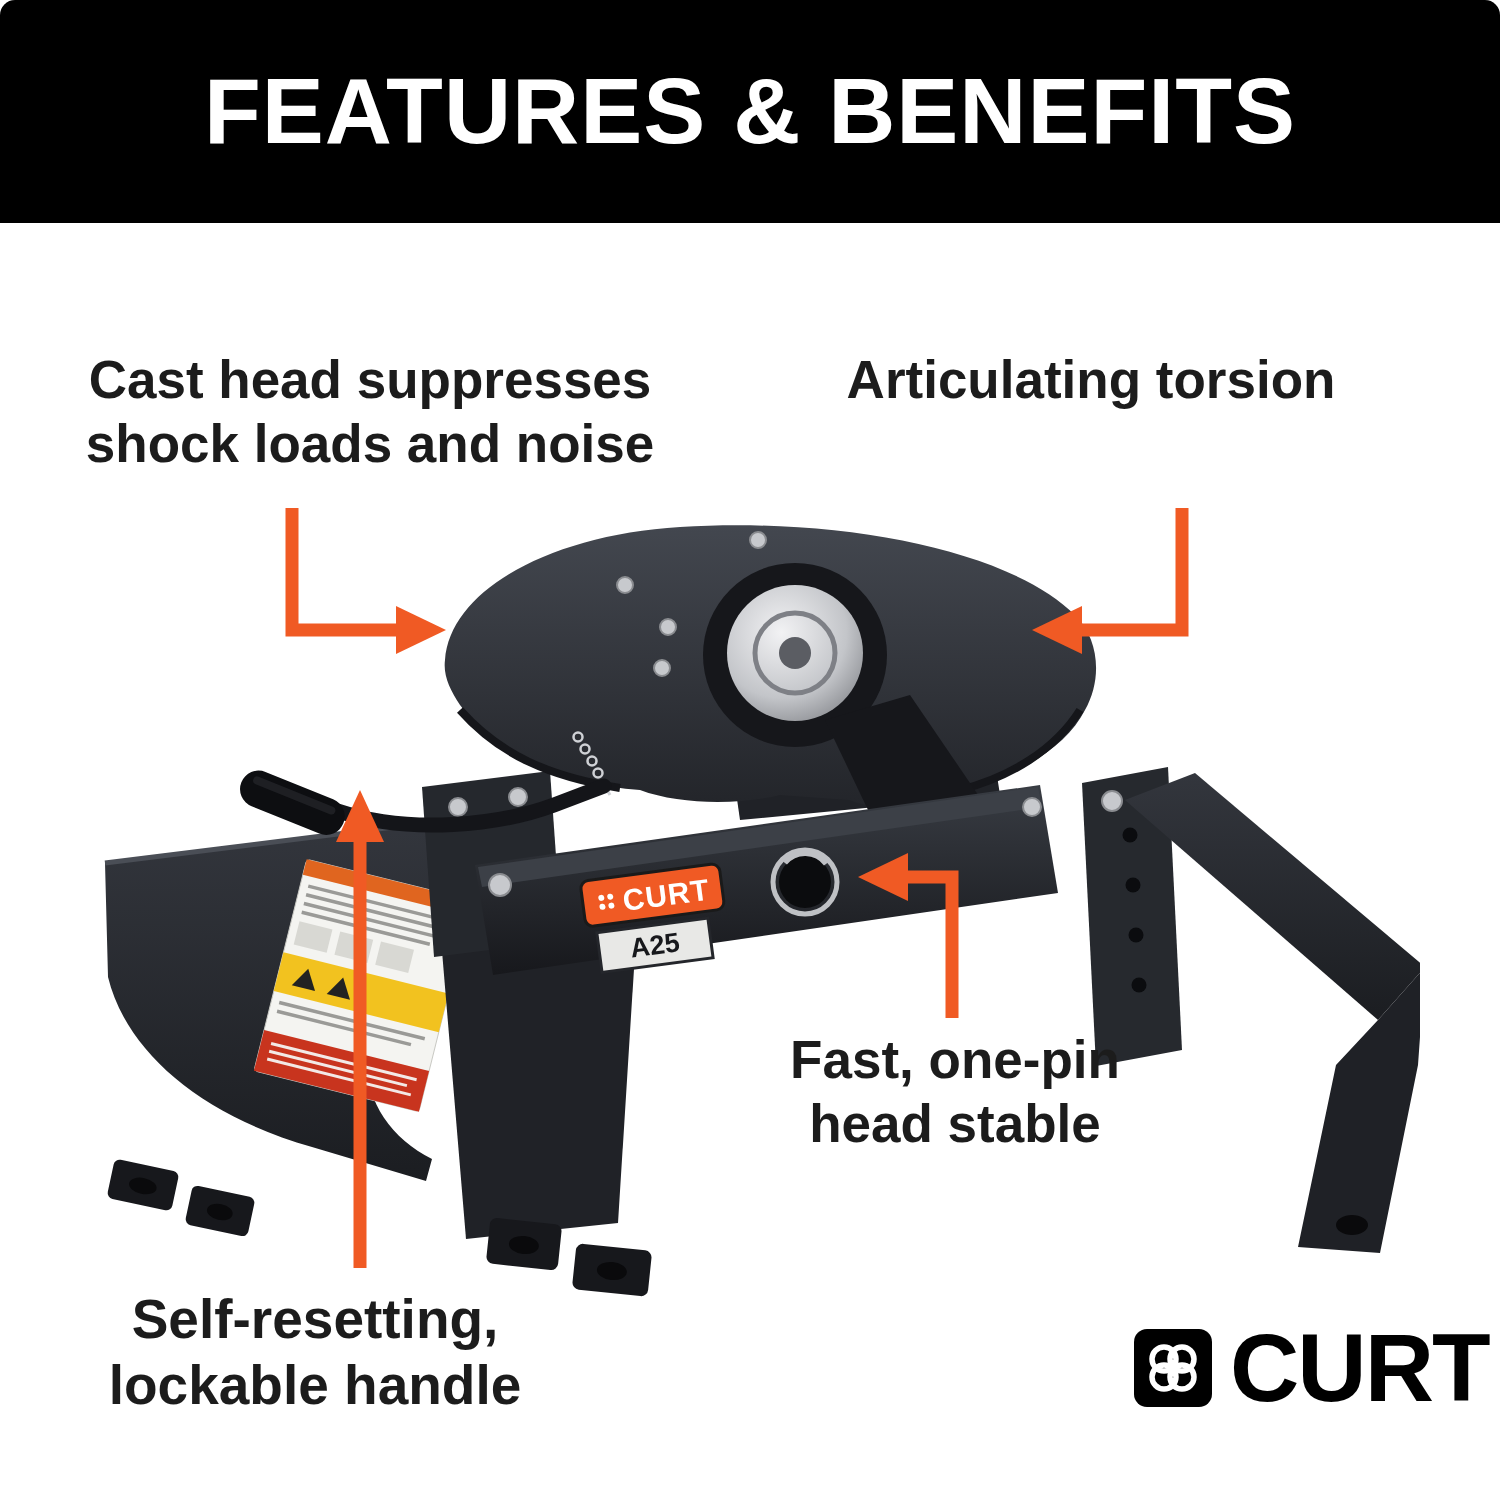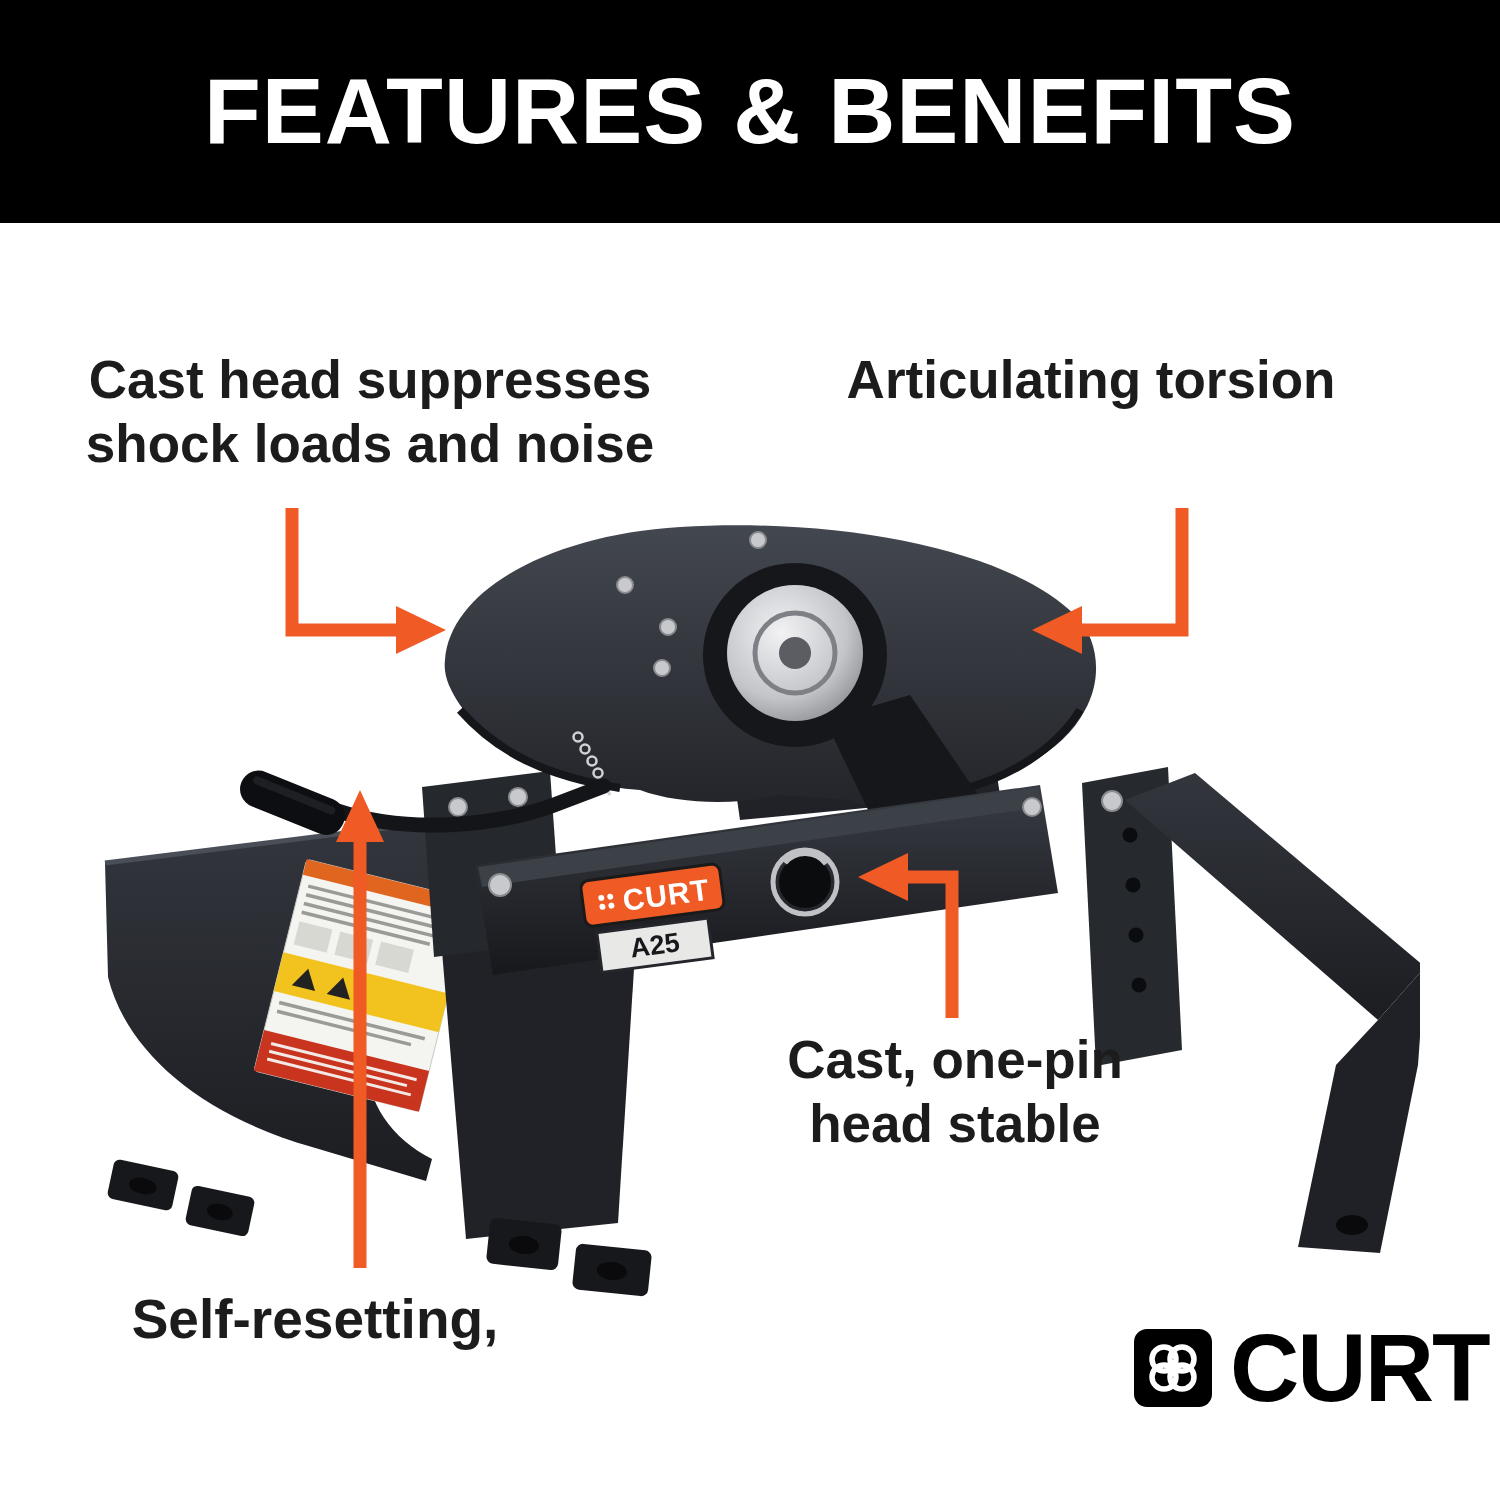--- a/index.html
+++ b/index.html
@@ -1,17 +1,17 @@
 <!DOCTYPE html>
 <html style="--accent: #F05A24; --header_bg: #000000; --header_text: #FFFFFF; --body_bg: #FFFFFF; --text: #1C1C1C;"><head>
 <meta charset="utf-8">
 <style>
   html,body{margin:0;padding:0;background:#fff;}
   .canvas{position:relative;width:1500px;height:1500px;background:var(--body_bg,#fff);
-    font-family:"Liberation Sans",sans-serif;overflow:hidden;}
+    font-family:"Liberation Sans",sans-serif;overflow:hidden;border-radius:15px;}
   .banner{position:absolute;top:0;left:0;width:1500px;height:223px;background:var(--header_bg,#000);
     display:flex;align-items:center;justify-content:center;}
   .banner h1{margin:0;color:var(--header_text,#fff);font-size:93px;font-weight:700;letter-spacing:1px;white-space:nowrap;}
   .callout{position:absolute;color:var(--text,#1c1c1c);font-weight:700;font-size:53px;line-height:1.2;
     text-align:center;z-index:4;}
   #co-cast{left:40px;top:348px;width:660px;}
   #co-torsion{left:766px;top:348px;width:650px;}
   #co-pin{left:690px;top:1028px;width:530px;}
   #co-handle{left:32px;top:1286px;width:566px;font-size:55px;}
   .arrows{position:absolute;left:0;top:0;z-index:6;pointer-events:none;}
@@ -31,25 +31,26 @@
   </header>
 
   <div class="callout" id="co-cast">
     <div>Cast head suppresses</div>
     <div>shock loads and noise</div>
   </div>
   <div class="callout" id="co-torsion">
     <div>Articulating torsion</div>
   </div>
   <div class="callout" id="co-pin">
-    <div>Cast, one-pin</div>
+    <div>Fast, one-pin</div>
     <div>head stable</div>
   </div>
   <div class="callout" id="co-handle">
     <div>Self-resetting,</div>
+    <div>lockable handle</div>
   </div>
 
   <svg class="arrows" width="1500" height="1500" viewBox="0 0 1500 1500">
     <g>
       <polyline class="accent-stroke" points="292,508 292,630 396,630"></polyline>
       <polygon class="accent-fill" points="396,606 396,654 446,630"></polygon>
     </g>
     <g>
       <polyline class="accent-stroke" points="1182,508 1182,630 1082,630"></polyline>
       <polygon class="accent-fill" points="1082,606 1082,654 1032,630"></polygon>

